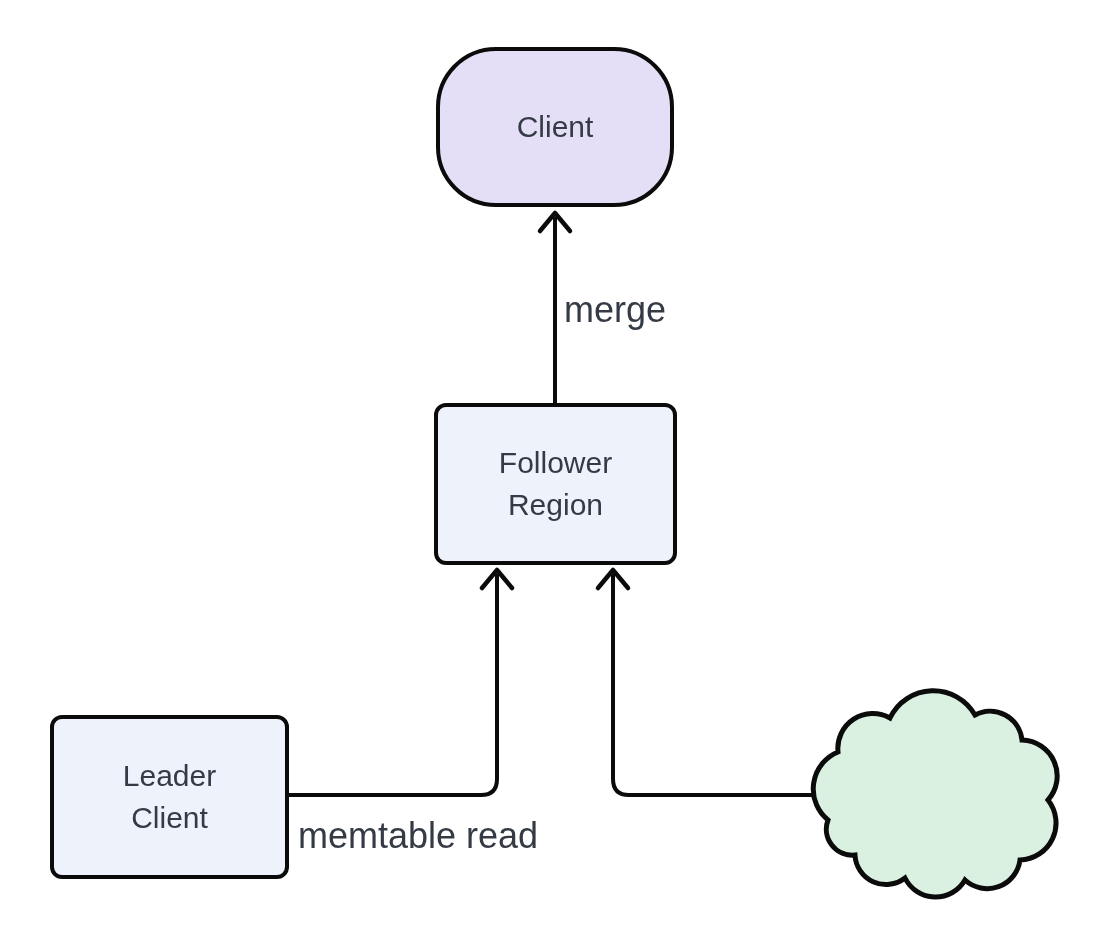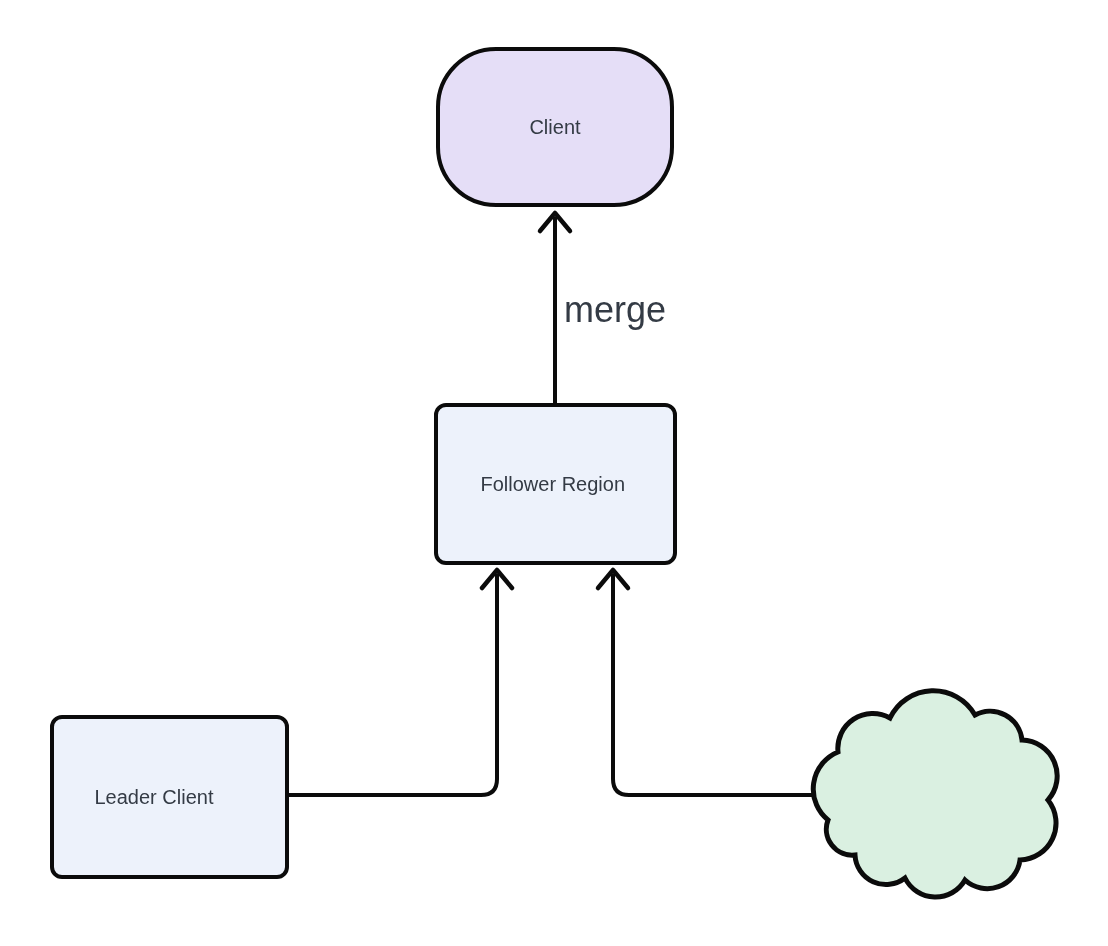--- a/index.html
+++ b/index.html
@@ -14,23 +14,23 @@
   .diagram-svg { position: absolute; left: 0; top: 0; }
   .shape { stroke: #0b0b0b; stroke-width: 4; }
   .cloud-shape { stroke: #0b0b0b; stroke-width: 5; }
   .edge { stroke: #0b0b0b; stroke-width: 4; fill: none; }
   .arrowhead { stroke: #0b0b0b; stroke-width: 4.5; fill: none; stroke-linecap: round; stroke-linejoin: round; }
   .node-label {
     position: absolute;
     display: flex;
     align-items: center;
     justify-content: center;
-    text-align: left;
+    text-align: center;
     color: #343b45;
-    font-size: 20px;
+    font-size: 30px;
     line-height: 1.4;
   }
   .node-label .wrap { display: inline-block; }
   .wrap-narrow { width: 150px; }
   .edge-label {
     position: absolute;
     transform: translate(-50%, -50%);
     white-space: nowrap;
     color: #343b45;
     font-size: 36px;
@@ -85,15 +85,16 @@
     <span class="wrap wrap-narrow">Follower Region</span>
   </div>
 
   <div class="node-label" style="left: 52px; top: 717px; width: 235px; height: 160px; color: rgb(52, 59, 69);">
     <span class="wrap wrap-narrow">Leader Client</span>
   </div>
 
 
   <div class="edge-label" style="left: 615px; top: 310px; color: rgb(52, 59, 69);">merge</div>
 
+  <div class="edge-label" style="left: 418px; top: 836px; color: rgb(52, 59, 69);">memtable read</div>
 
 
 </div>
 
 </body></html>

